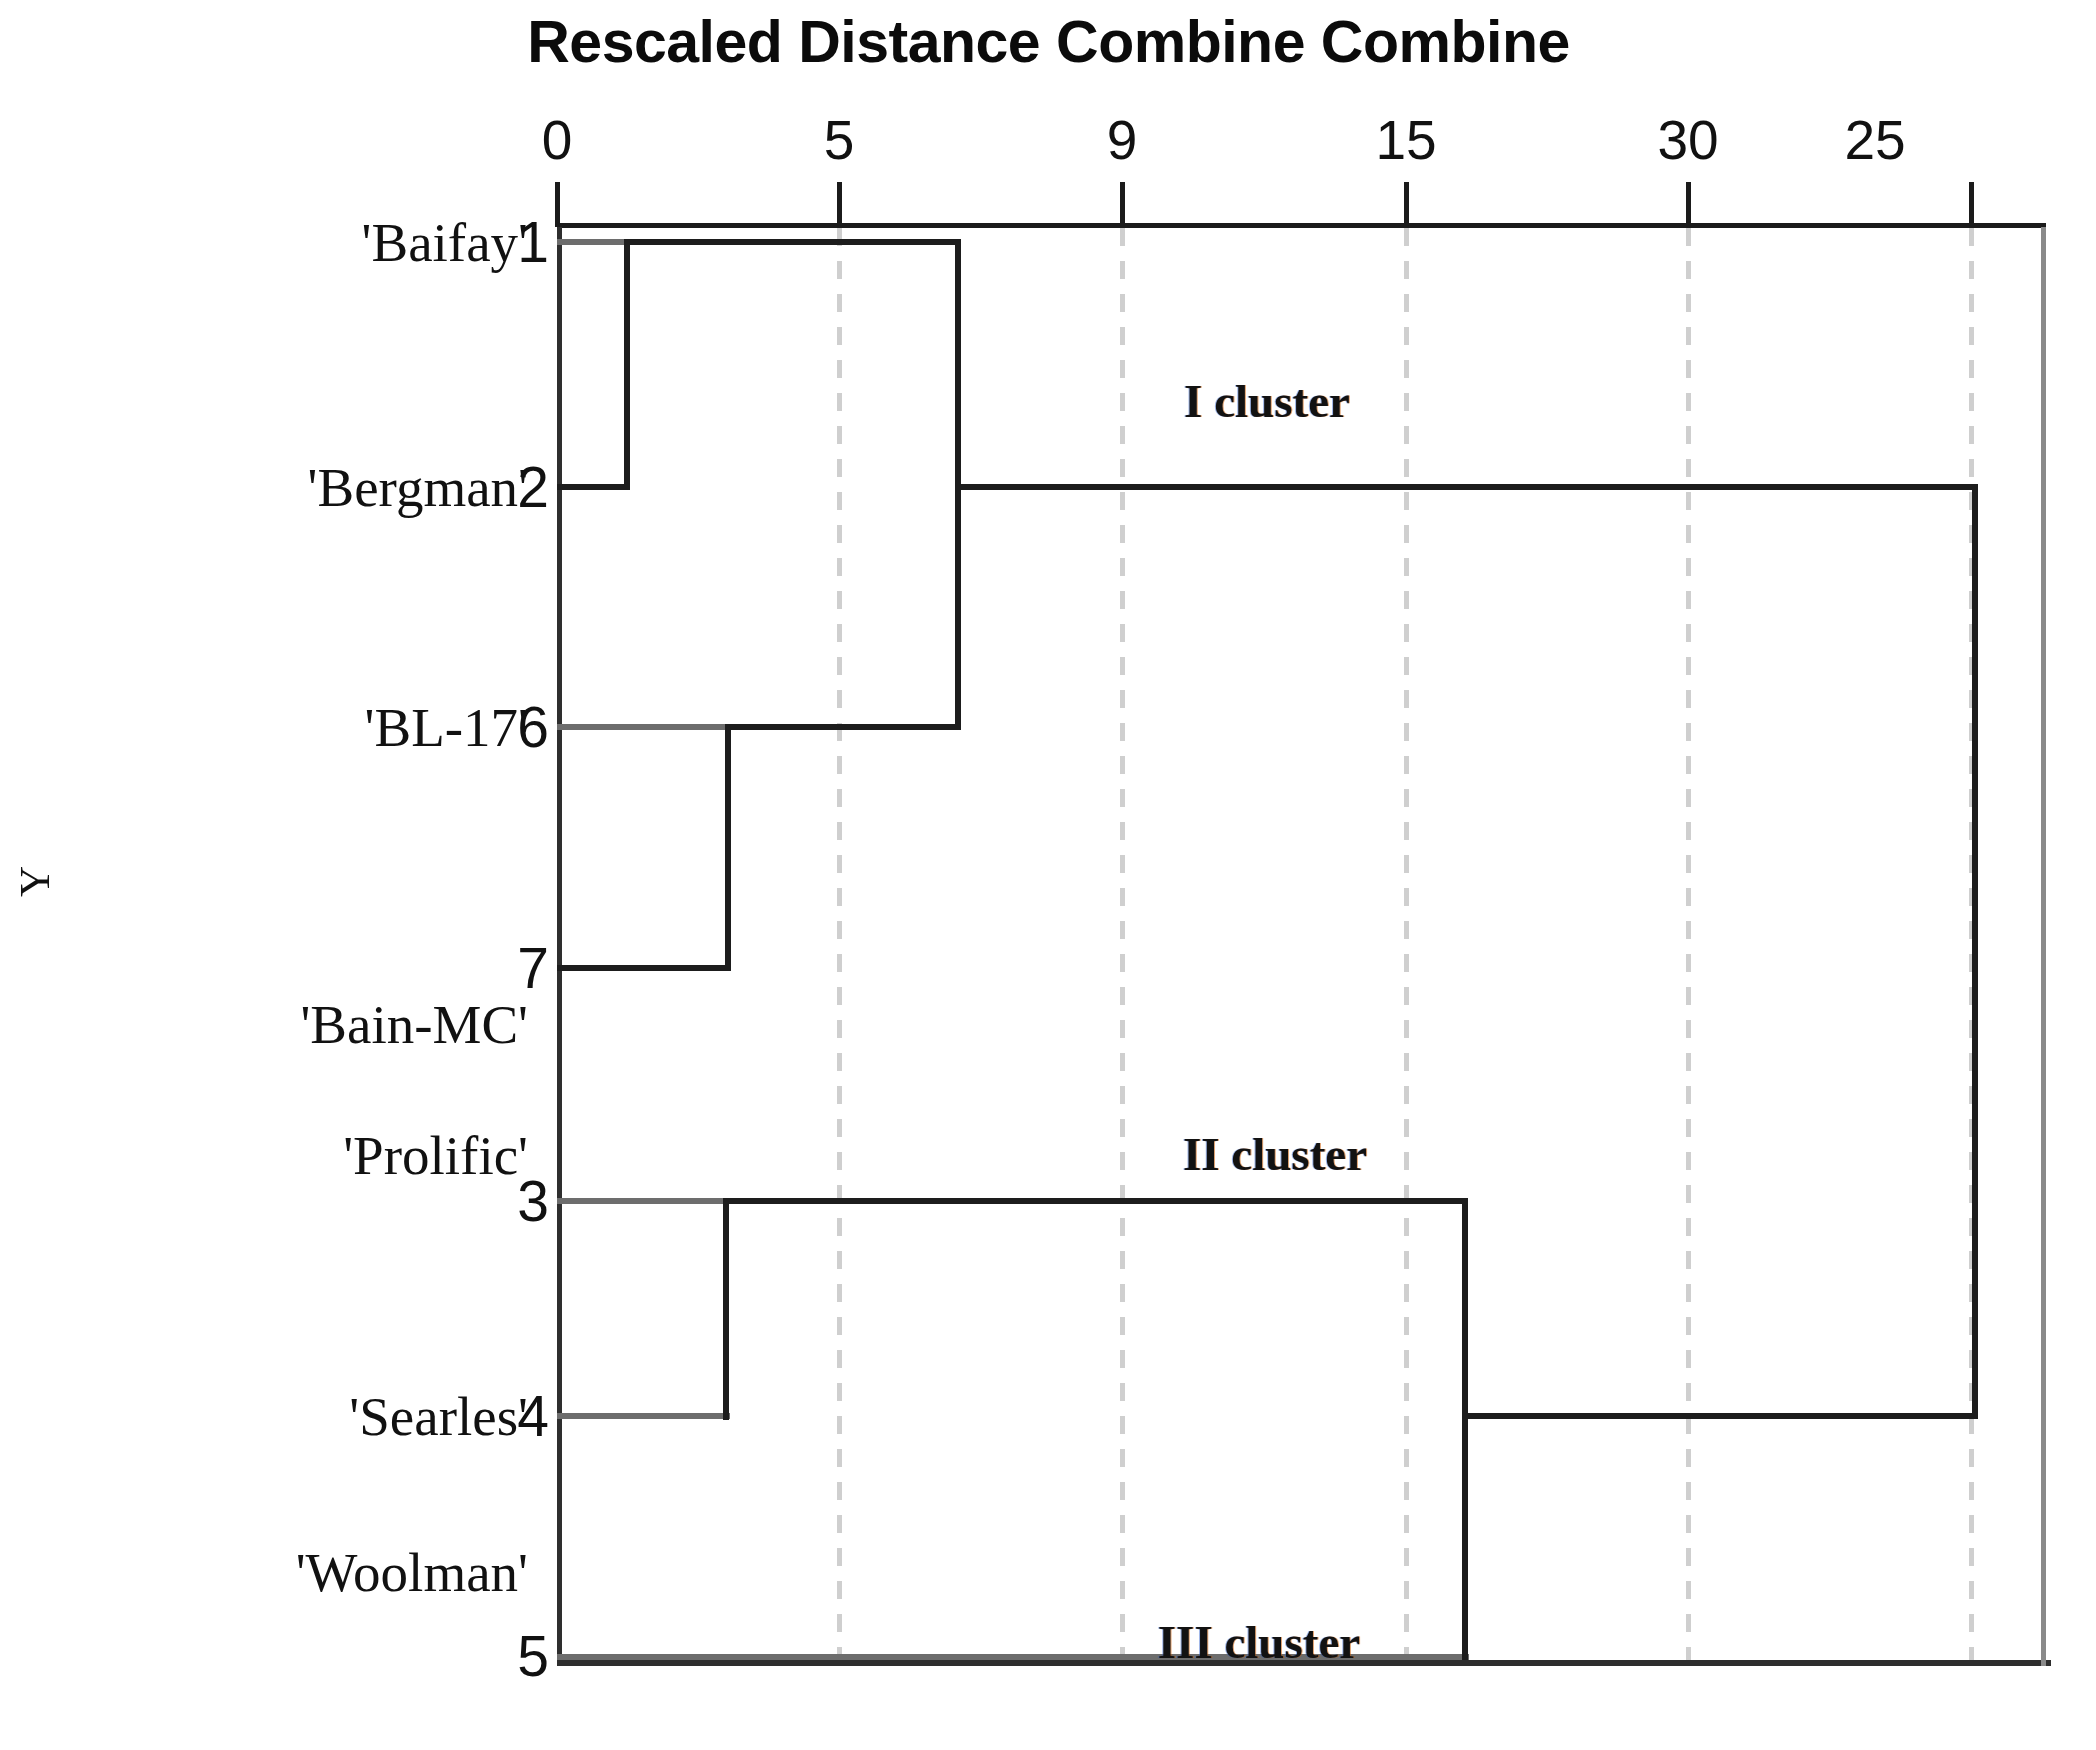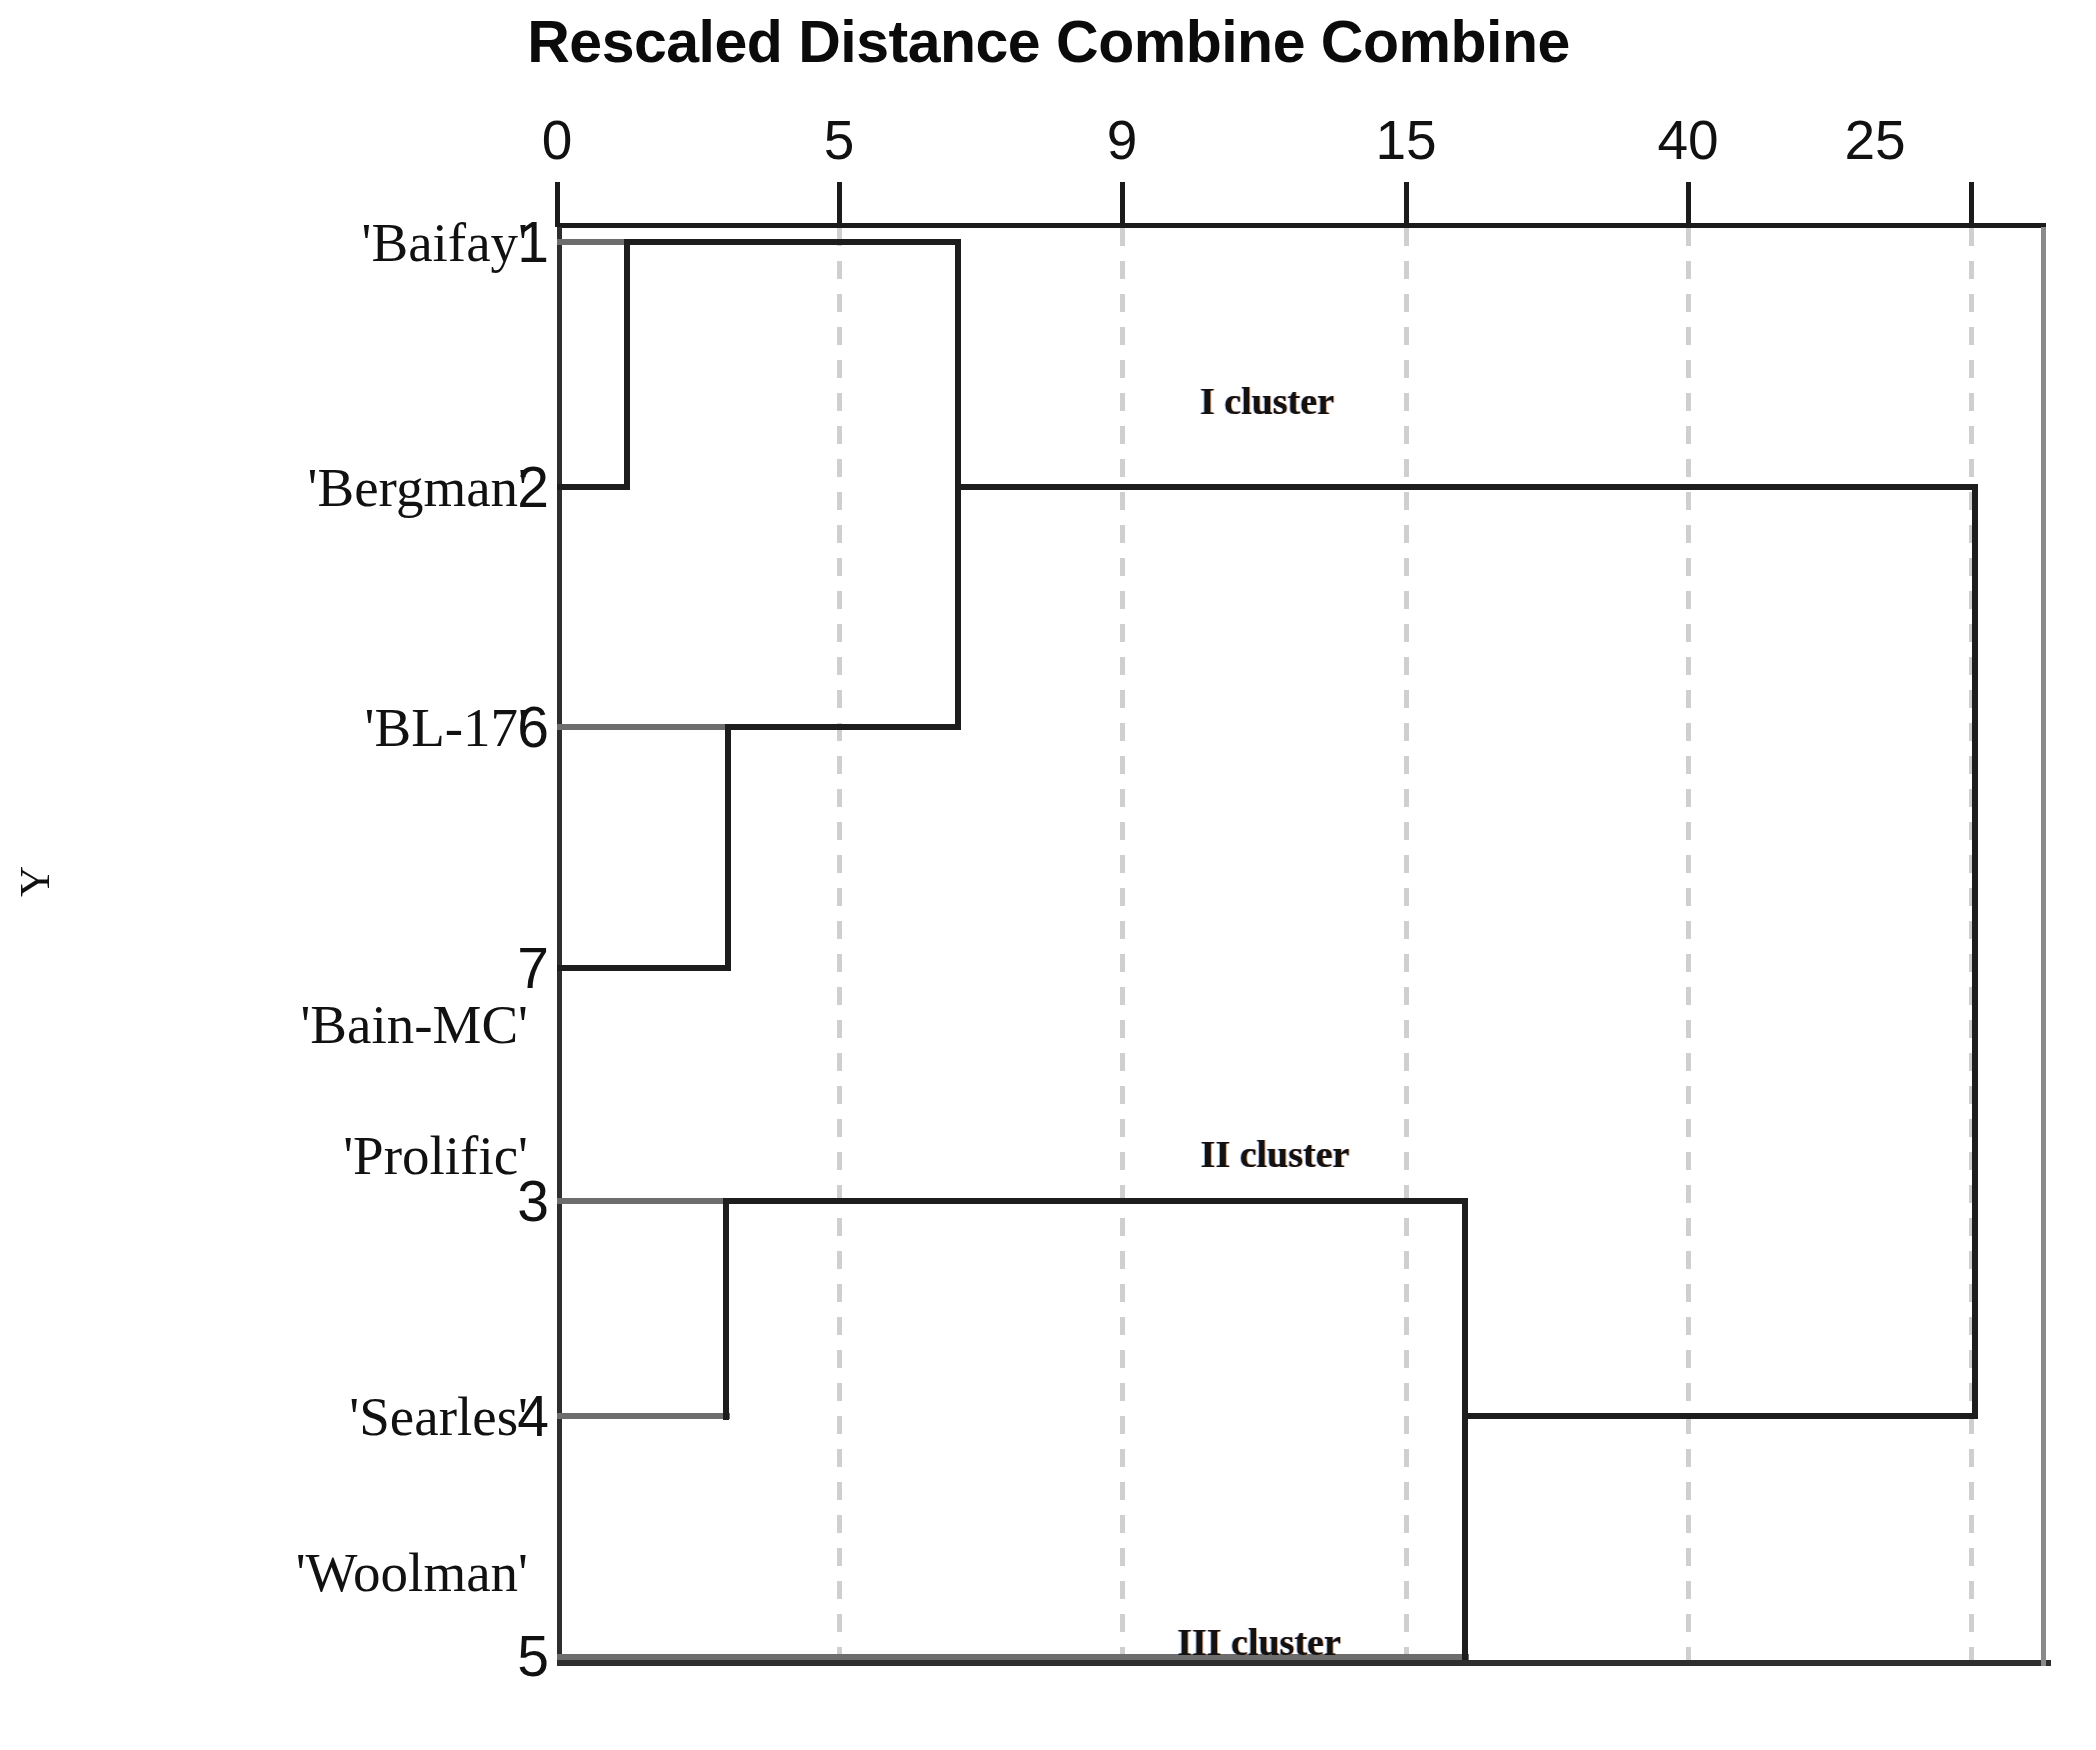--- a/index.html
+++ b/index.html
@@ -84,35 +84,35 @@
 
   
   .hlink{position:absolute;height:5.9px;background:#1d1d1d;}
   .vlink{position:absolute;width:5.9px;background:#1d1d1d;}
   .hlink.soft{background:#6d6d6d;height:5.9px;}
 
   
   .cluster-note{
     position:absolute;
     font-family:"Liberation Serif", serif;
-    font-weight:bold;font-size:38px;color:#121212;
+    font-weight:bold;font-size:47px;color:#121212;
     white-space:nowrap;transform:translate(-50%,-50%);
     text-shadow:1px 0 rgba(200,90,0,.55), -1px 0 rgba(40,90,200,.45);
   }
 </style>
 </head>
 <body>
 
 <div id="chart-title">Rescaled Distance Combine Combine</div>
 
 <div class="tick-label" style="left:557px">0</div>
 <div class="tick-label" style="left:839px">5</div>
 <div class="tick-label" style="left:1122px">9</div>
 <div class="tick-label" style="left:1406px">15</div>
-<div class="tick-label" style="left:1688px">40</div>
+<div class="tick-label" style="left:1688px">30</div>
 <div class="tick-label" style="left:1875px">25</div>
 
 <div class="tick-mark" style="left:555px"></div>
 <div class="tick-mark" style="left:837px"></div>
 <div class="tick-mark" style="left:1120px"></div>
 <div class="tick-mark" style="left:1404px"></div>
 <div class="tick-mark" style="left:1686px"></div>
 <div class="tick-mark" style="left:1969px"></div>
 <div id="axis-rule"></div>
 

